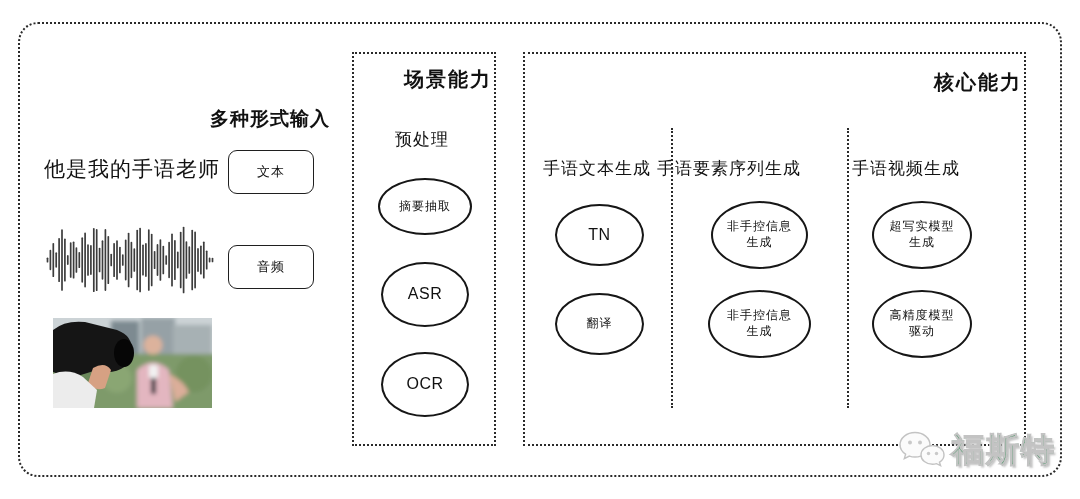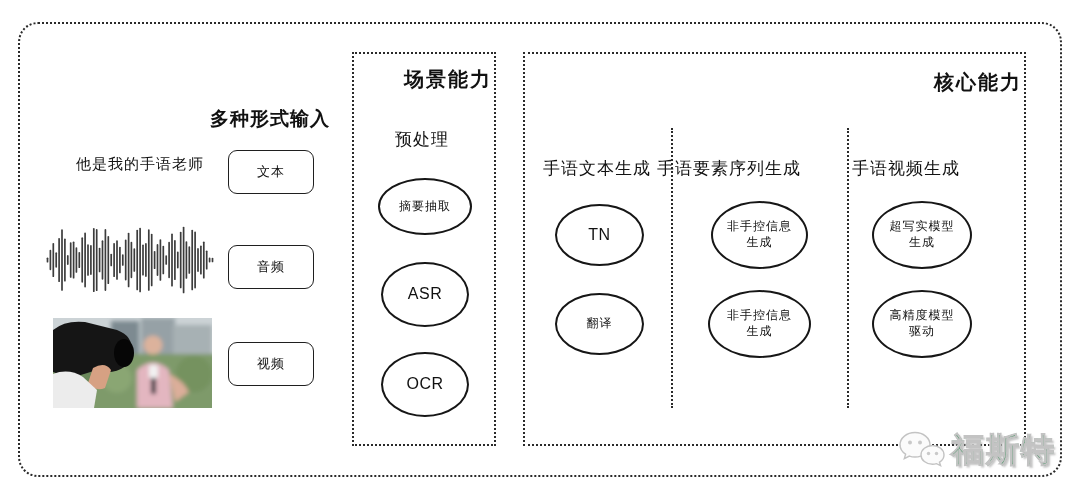--- a/index.html
+++ b/index.html
@@ -3,21 +3,21 @@
 <meta charset="utf-8">
 <style>
   html,body{margin:0;padding:0;background:#ffffff;}
   .canvas{position:relative;width:1080px;height:499px;background:#ffffff;overflow:hidden;
           font-family:"Liberation Sans","DejaVu Sans",sans-serif;color:#111;}
   .outer-border{position:absolute;left:18px;top:22px;width:1040px;height:451px;
                 border:2px dotted #2a2a2a;border-radius:20px;}
   
   .input-label{position:absolute;left:210px;top:106px;width:120px;text-align:center;
                font-size:19px;font-weight:bold;letter-spacing:1px;}
-  .sample-text{position:absolute;left:44px;top:155px;width:180px;font-size:15px;letter-spacing:1px;margin-left:32px;}
+  .sample-text{position:absolute;left:44px;top:155px;width:180px;font-size:21px;letter-spacing:1px;}
   .io-box{position:absolute;left:228px;width:84px;height:42px;border:1.8px solid #1f1f1f;
           border-radius:9px;display:flex;align-items:center;justify-content:center;
           font-size:13px;letter-spacing:1px;background:#fff;}
   #box-text{top:150px;}
   #box-audio{top:245px;}
   #box-video{top:342px;}
   .waveform{position:absolute;left:45px;top:224px;width:170px;height:72px;}
   .waveform line{stroke:#3c3c3c;stroke-width:1.7;stroke-linecap:round;}
   .video-thumb{position:absolute;left:53px;top:318px;width:159px;height:90px;display:block;}
   
@@ -149,21 +149,20 @@
       <rect x="98" y="60" width="5" height="16" fill="#2e3338"></rect>
     </g>
     <path d="M0,12 Q12,2 32,4 L64,12 Q80,18 78,32 L73,48 Q58,58 44,52 L18,60 L0,54 Z" fill="#151515"></path>
     <ellipse cx="71" cy="35" rx="10" ry="14" fill="#060606"></ellipse>
     <path d="M40,50 Q52,43 58,52 L52,70 Q42,74 35,65 Z" fill="#d6a183"></path>
     <path d="M0,90 L0,56 Q16,50 30,59 L44,72 L41,90 Z" fill="#ececec"></path>
   </svg>
 
   <div class="io-box" id="box-text">文本</div>
   <div class="io-box" id="box-audio">音频</div>
-  <div class="io-box" id="box-video">视频</div>
 
   <div class="dashed-box scene-box"></div>
   <div class="panel-title" id="scene-title">场景能力</div>
   <div class="panel-subtitle">预处理</div>
   <div class="ellipse" id="el-summary">摘要抽取</div>
   <div class="ellipse latin" id="el-asr">ASR</div>
   <div class="ellipse latin" id="el-ocr">OCR</div>
 
   <div class="dashed-box core-box"></div>
   <div class="panel-title" id="core-title">核心能力</div>

